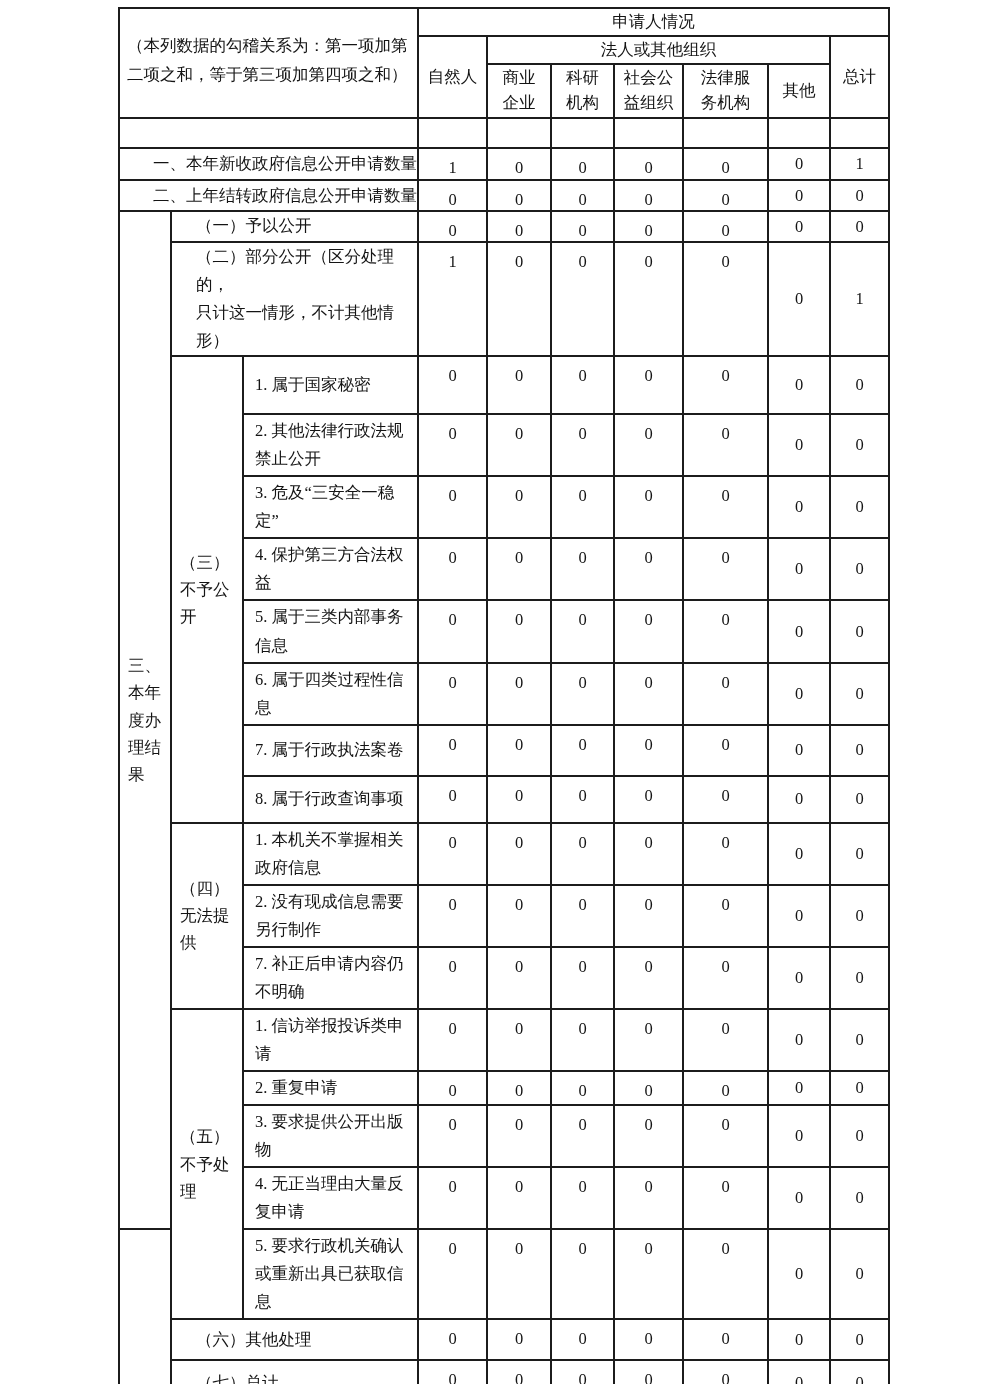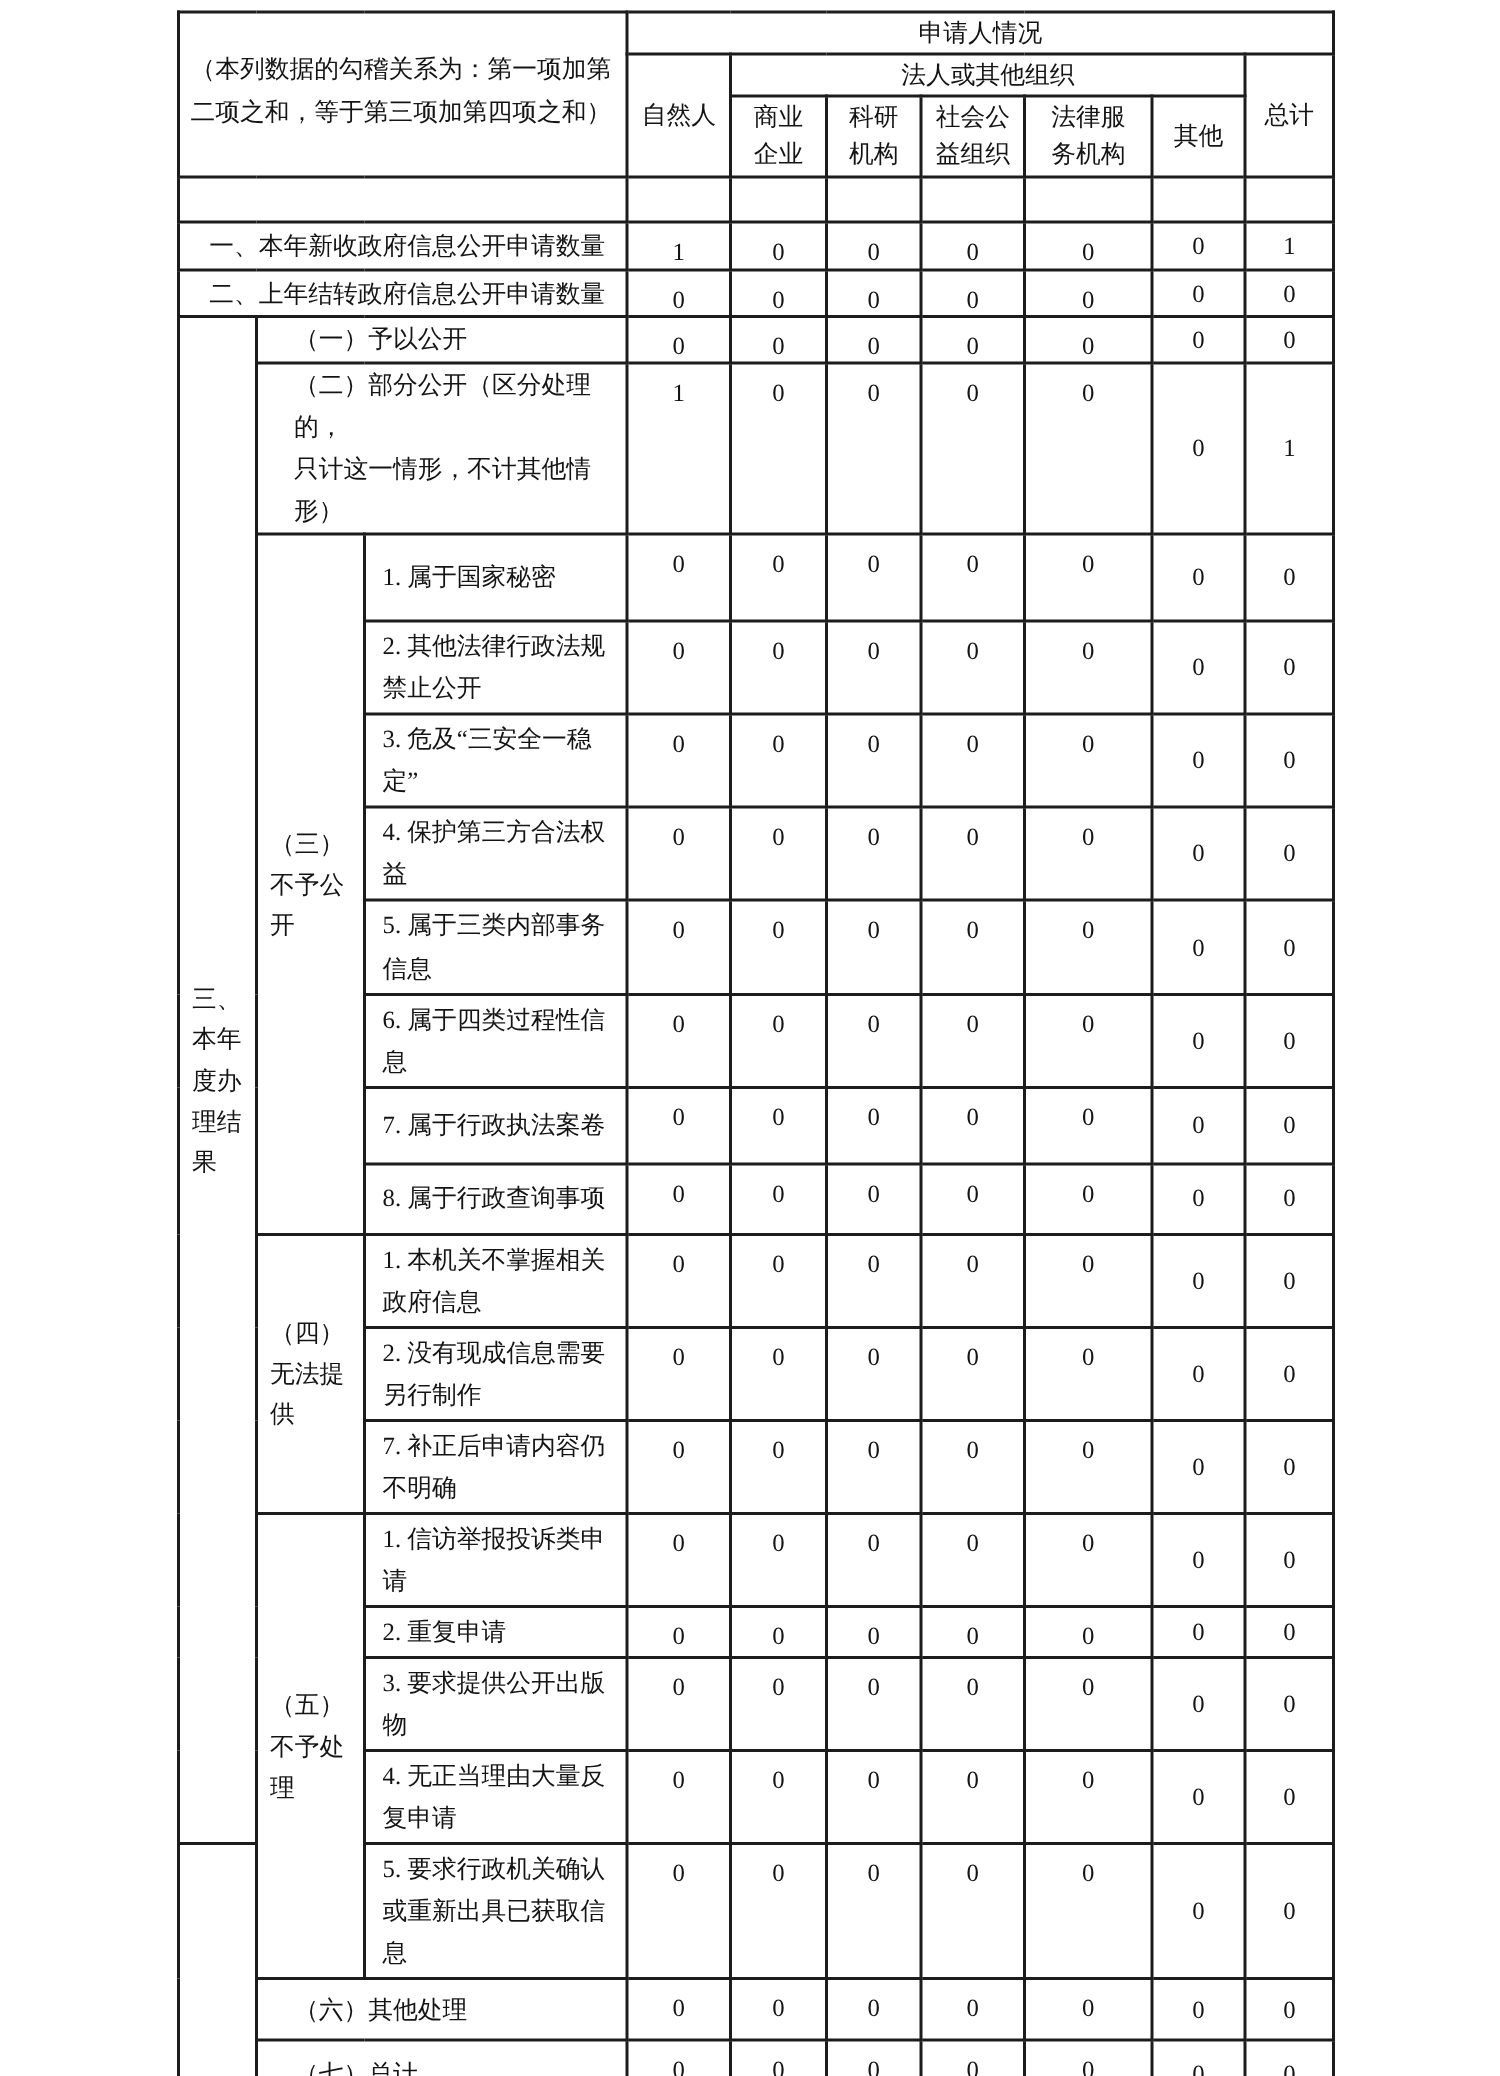--- a/index.html
+++ b/index.html
@@ -40,21 +40,21 @@
   
   .note {
     text-align: left;
     vertical-align: middle;
     padding: 2px 2px 6px 7px;
     line-height: 1.75;
     white-space: pre-line;
   }
   
   .lbl {
-    text-align: center;
+    text-align: right;
     vertical-align: middle;
     padding-left: 6px;
   }
   
   .sub {
     text-align: left;
     vertical-align: middle;
     padding-left: 24px;
     line-height: 1.7;
     white-space: pre-line;

